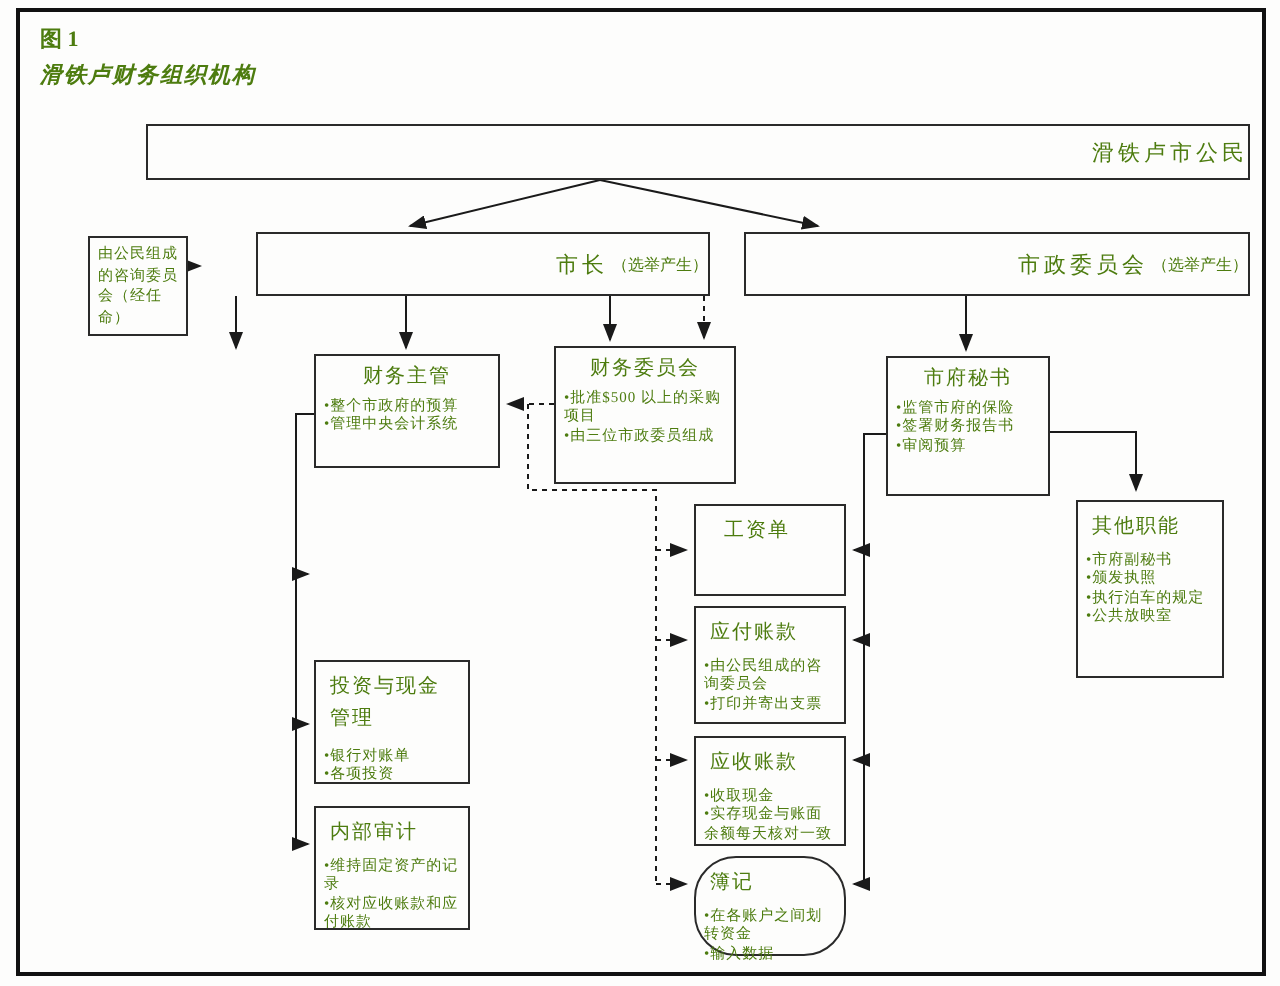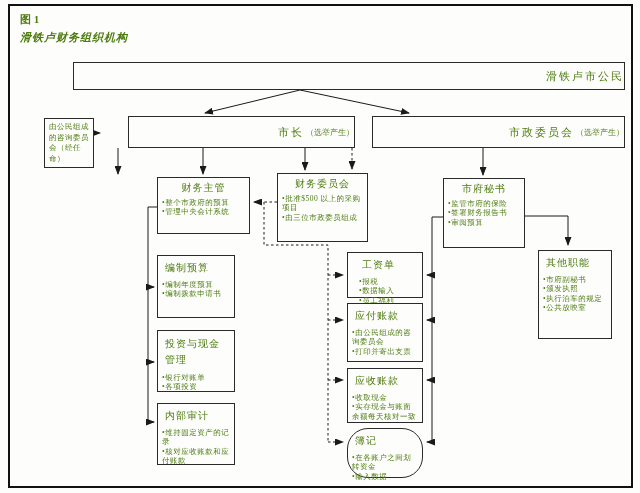--- a/index.html
+++ b/index.html
@@ -119,51 +119,39 @@
   <div class="node" style="left:538px;top:250px;width:74px;height:89px;">
     <div class="title pad">其他职能</div>
     <div class="items">
       <div class="item">•市府副秘书</div>
       <div class="item">•颁发执照</div>
       <div class="item">•执行泊车的规定</div>
       <div class="item">•公共放映室</div>
     </div>
   </div>
 
-  <div class="node" style="left:157px;top:255px;width:78px;height:63px;">
-    <div class="title pad">编制预算</div>
-    <div class="items">
-      <div class="item">•编制年度预算</div>
-      <div class="item">•编制拨款申请书</div>
-    </div>
-  </div>
 
   <div class="node" style="left:157px;top:330px;width:78px;height:62px;">
     <div class="title pad" style="white-space:normal;line-height:1.6;">投资与现金管理</div>
     <div class="items">
       <div class="item">•银行对账单</div>
       <div class="item">•各项投资</div>
     </div>
   </div>
 
   <div class="node" style="left:157px;top:403px;width:78px;height:62px;">
     <div class="title pad">内部审计</div>
     <div class="items">
       <div class="item">•维持固定资产的记录</div>
       <div class="item">•核对应收账款和应付账款</div>
     </div>
   </div>
 
   <div class="node" style="left:347px;top:252px;width:76px;height:46px;padding-left:11px;">
     <div class="title pad">工资单</div>
-    <div class="items">
-      <div class="item">•报税</div>
-      <div class="item">•数据输入</div>
-      <div class="item">•员工福利</div>
-    </div>
   </div>
 
   <div class="node" style="left:347px;top:303px;width:76px;height:59px;">
     <div class="title pad">应付账款</div>
     <div class="items">
       <div class="item">•由公民组成的咨询委员会</div>
       <div class="item">•打印并寄出支票</div>
     </div>
   </div>
 

